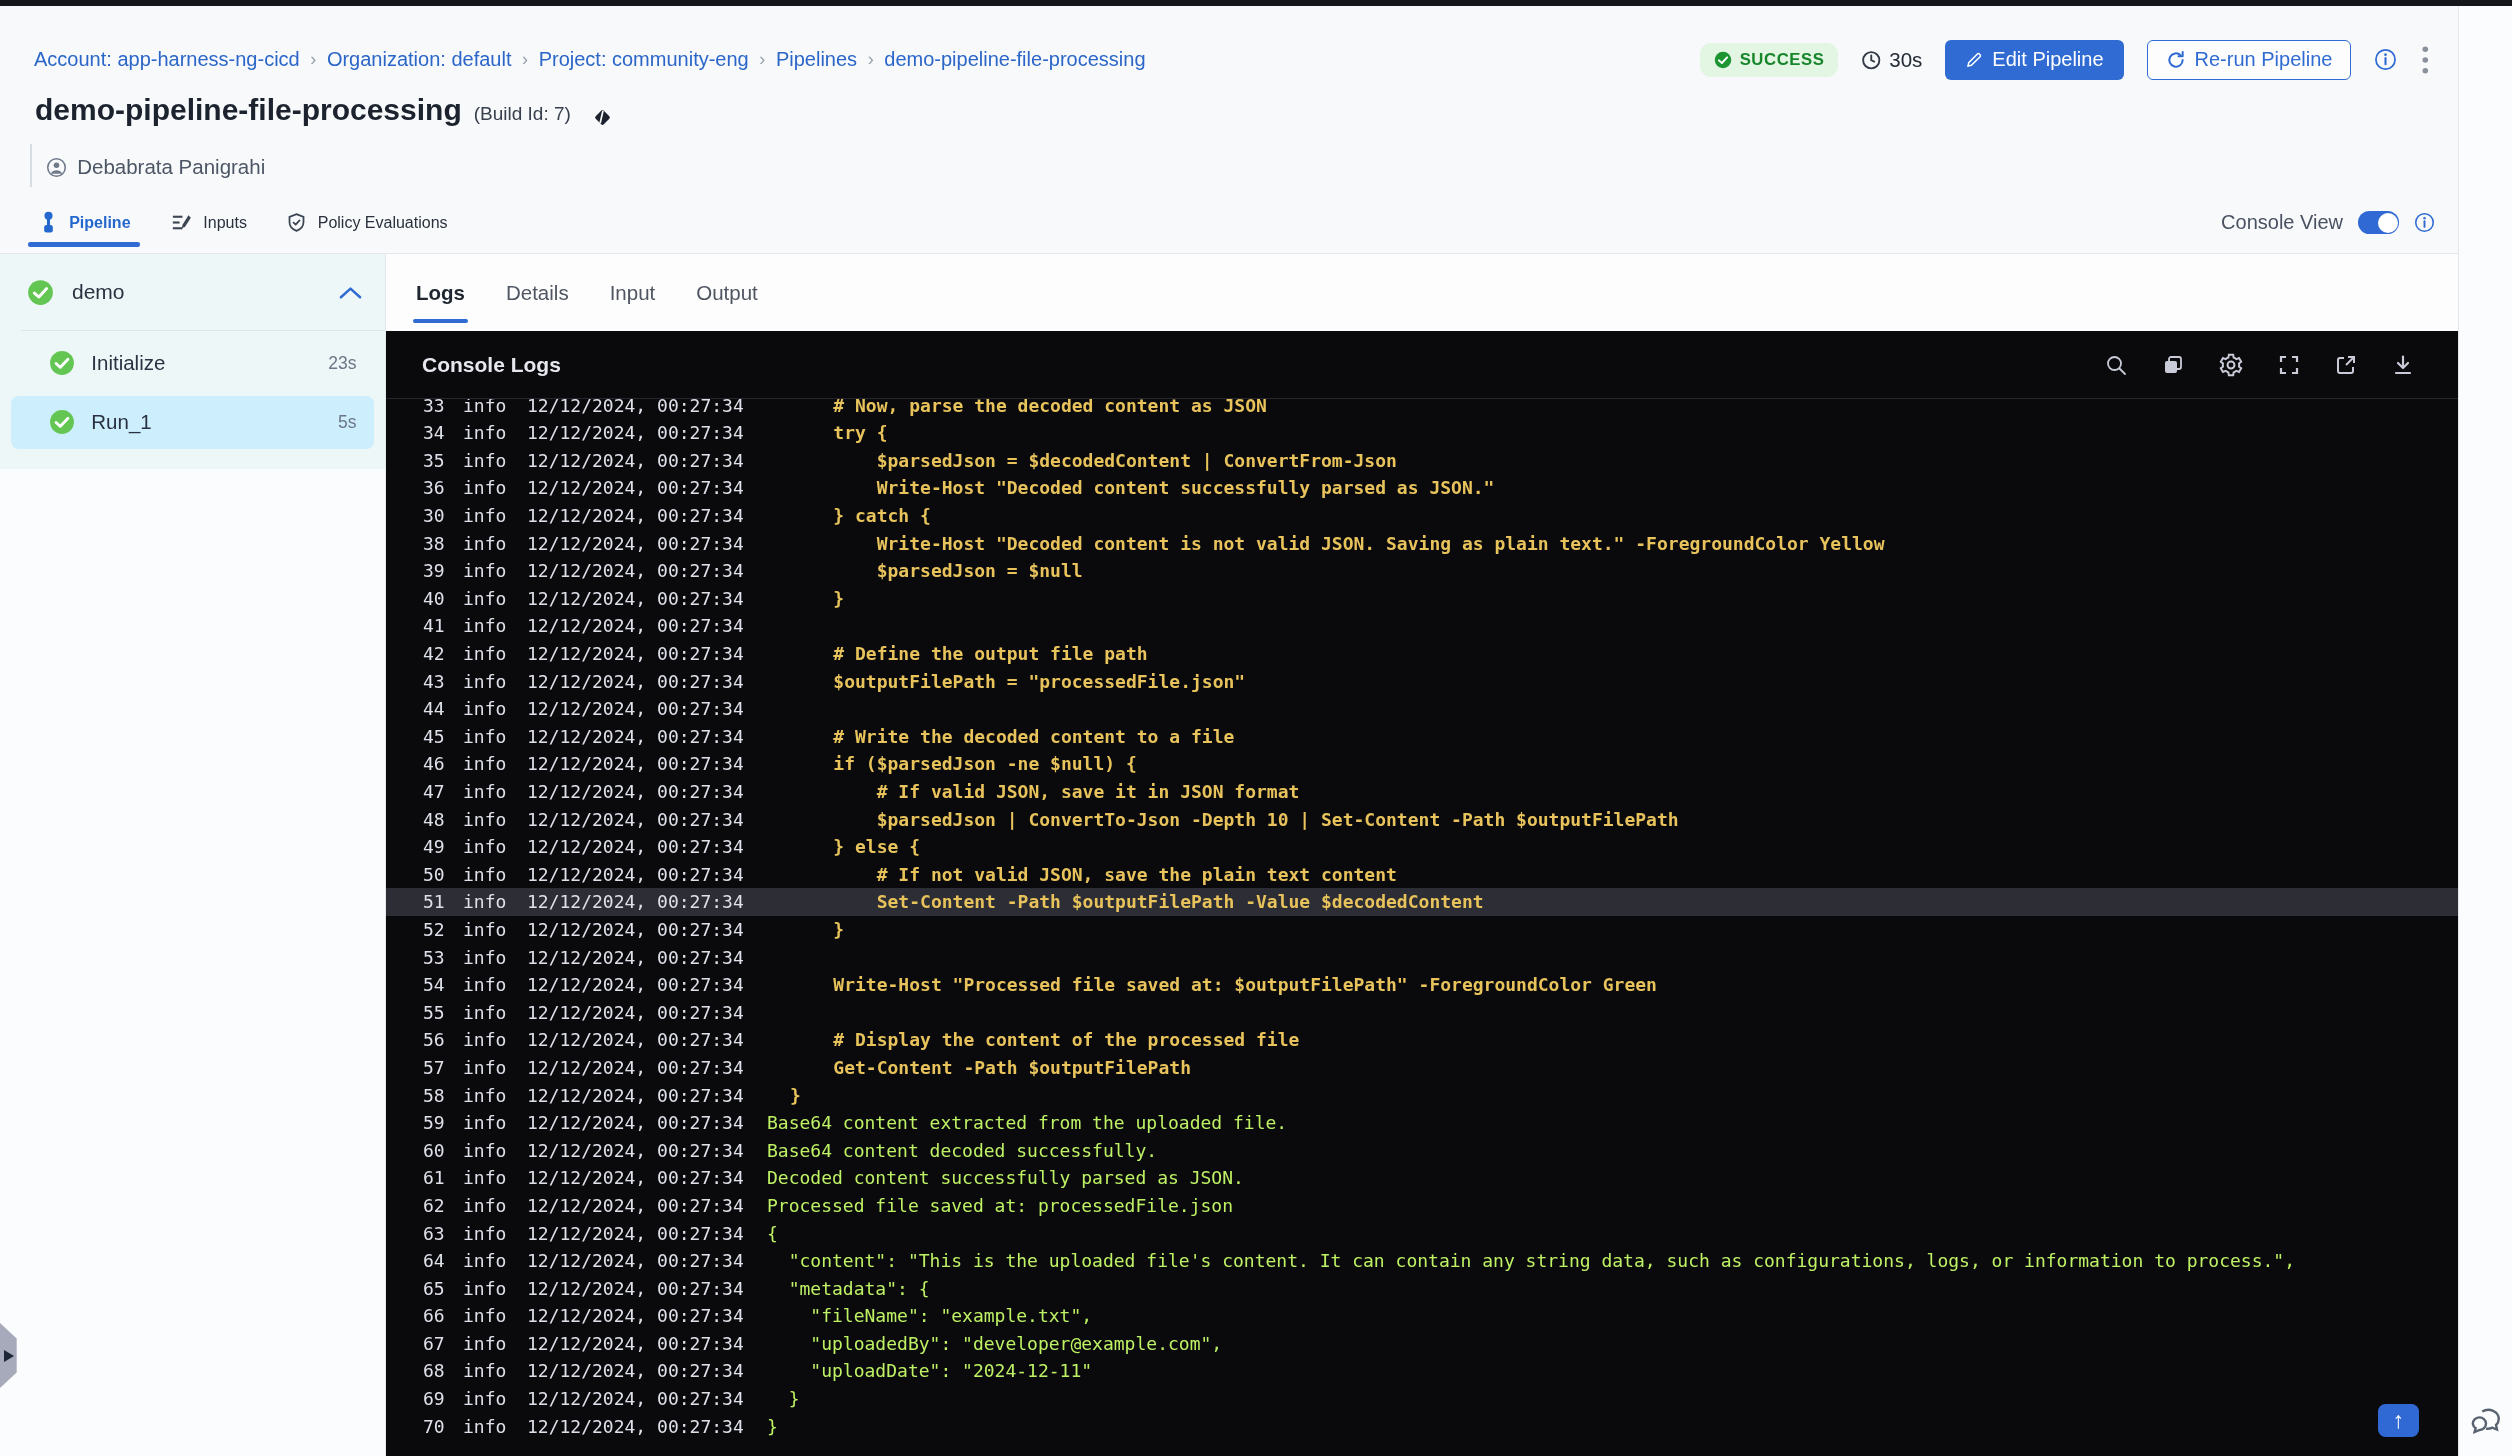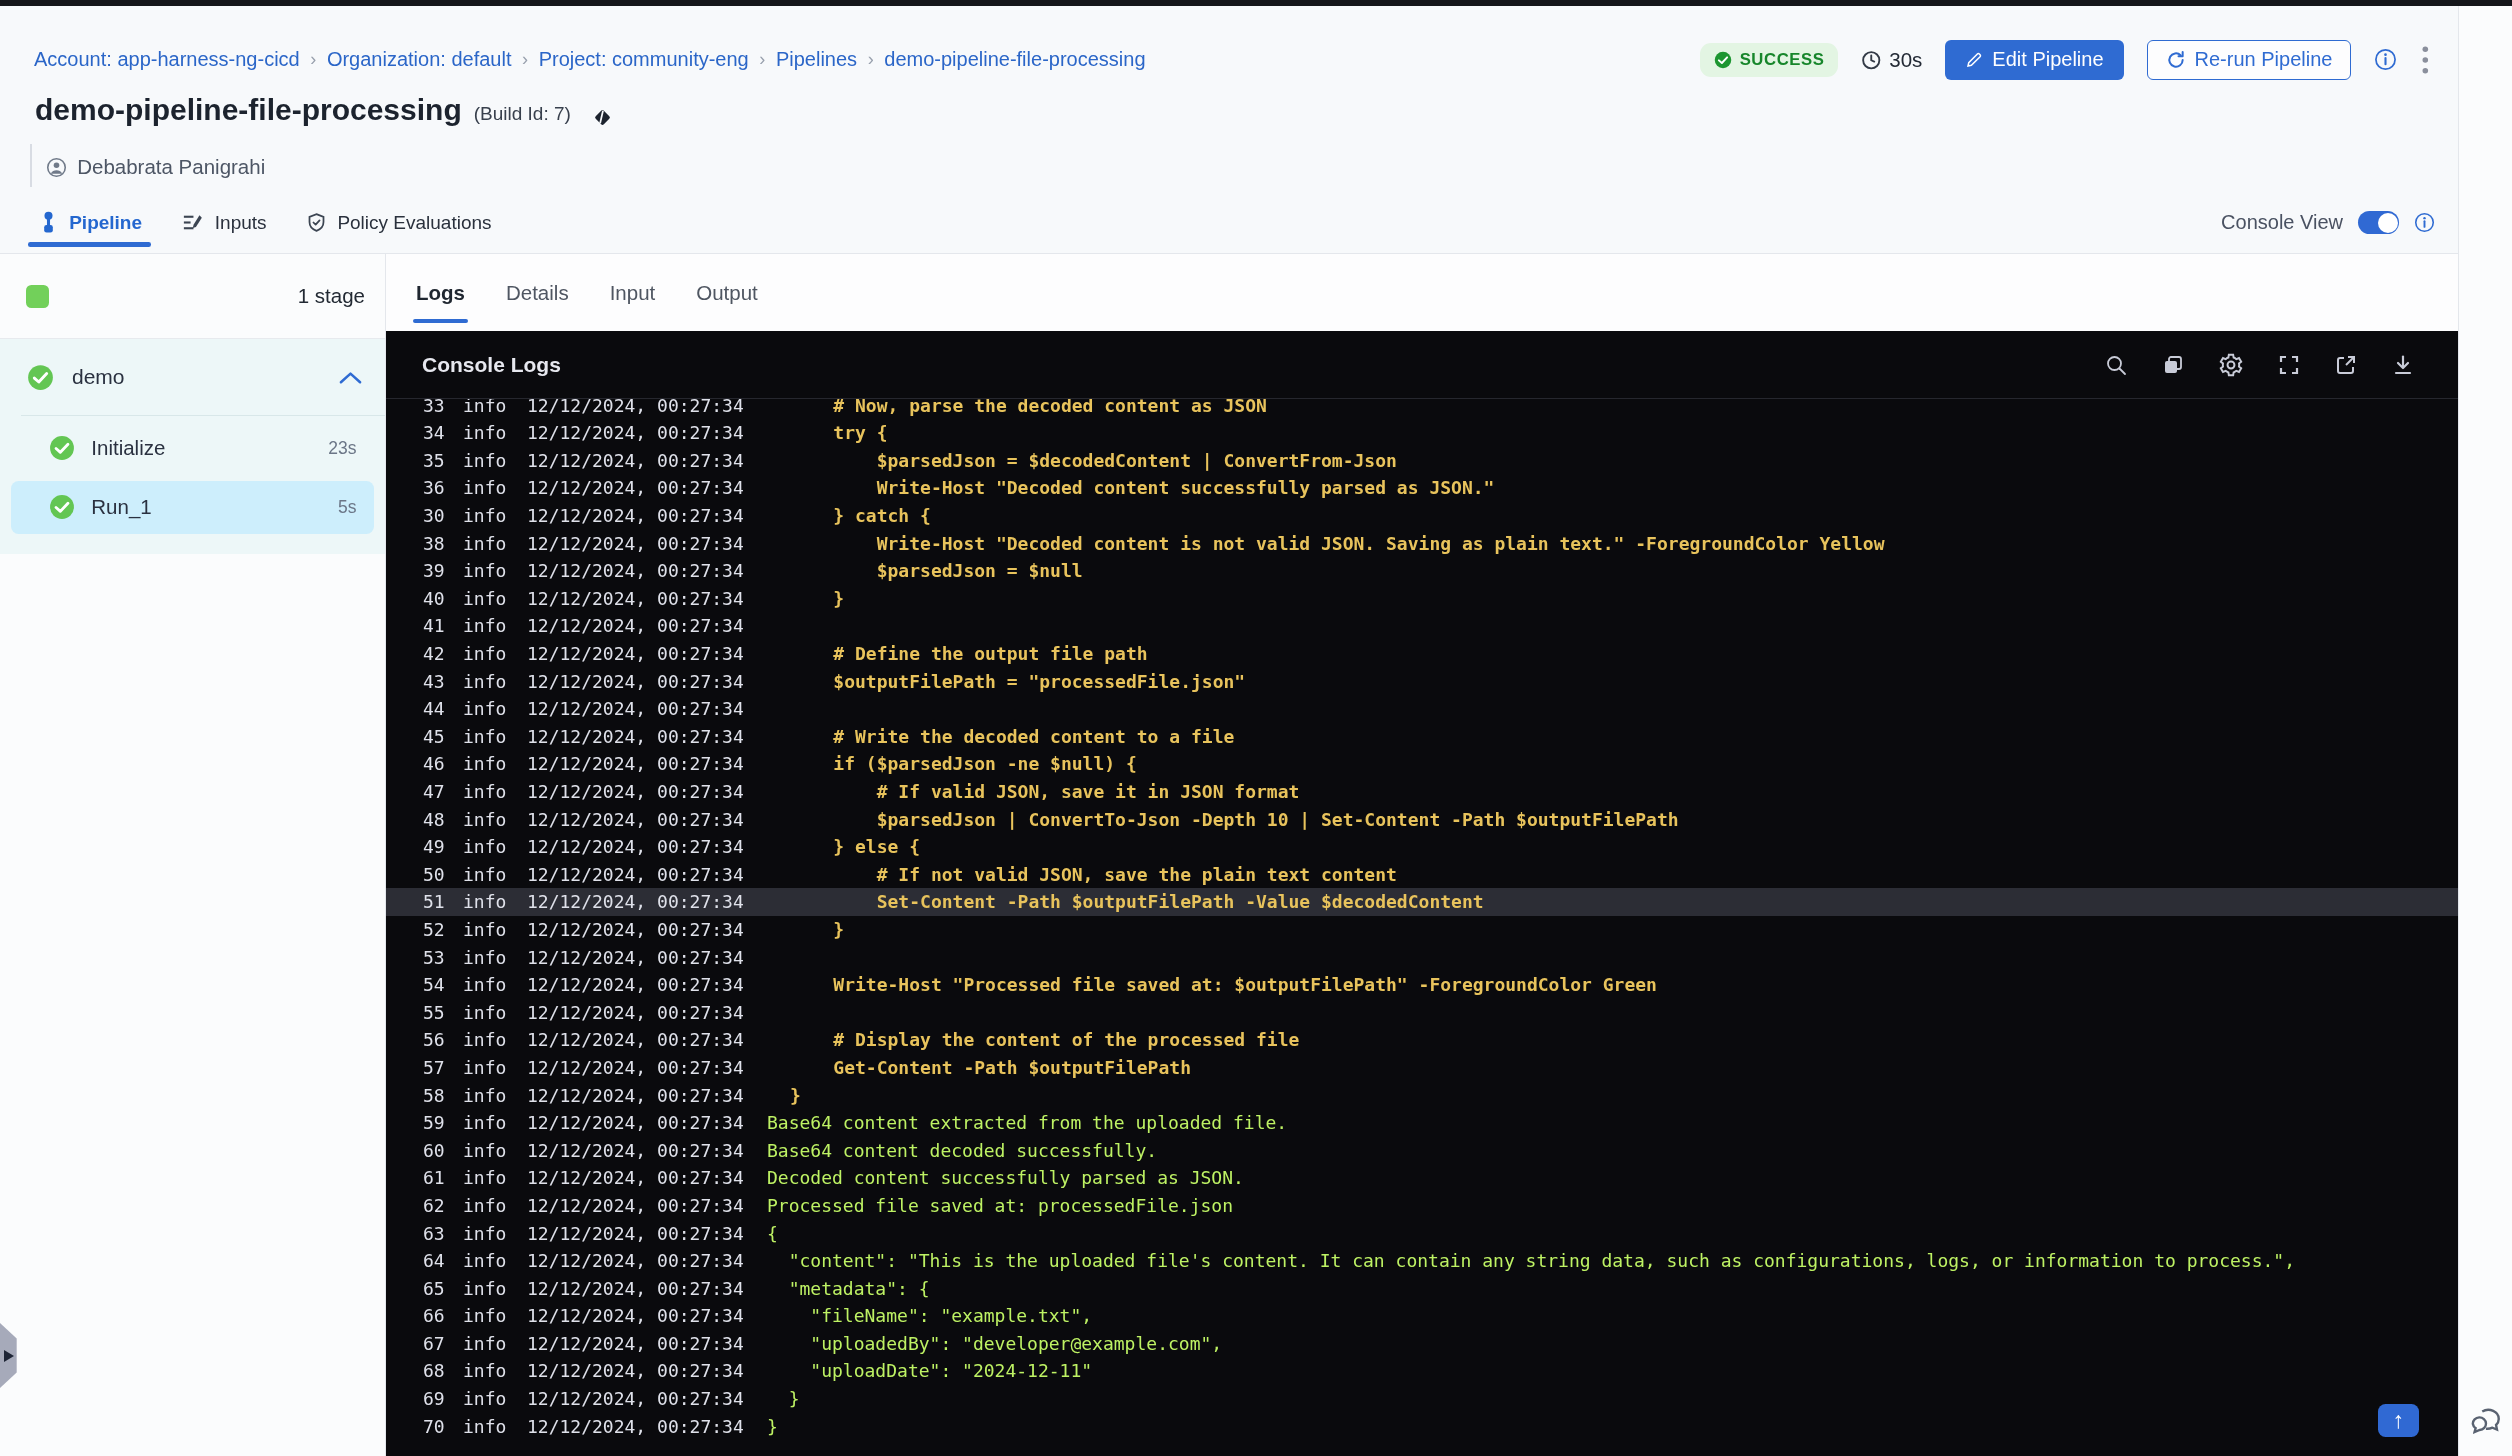--- a/index.html
+++ b/index.html
@@ -35,21 +35,21 @@
   .buildid { font-size:19px; color:#38404d; margin-left:12px; }
   .diamond { margin-left:20px; align-self:center; display:flex; }
 
   .user-row { height:50px; display:flex; align-items:center; padding-left:38px; position:relative; }
   .user-row .vline { position:absolute; left:30px; top:1.5px; bottom:4.6px; width:1.5px; background:#d8dce3; }
   .user-row .name { font-size:20.5px; color:#4d5665; margin-left:10.6px; }
   .user-row .av { color:#707a89; display:flex; margin-left:7.6px; }
 
   .tabbar { height:62px; border-bottom:0.8px solid #e4e7ec; display:flex; align-items:center;
             padding:0 23px 0 33px; }
-  .ptab { display:flex; align-items:center; gap:10.6px; font-size:19px; color:#2a313d;
+  .ptab { display:flex; align-items:center; gap:10.6px; font-size:16px; color:#2a313d;
           height:100%; position:relative; cursor:pointer; padding:0 4.6px; margin-right:30px; }
   .ptab.active { color:#2467cf; font-weight:600; }
   .ptab.active::after { content:""; position:absolute; left:-4.6px; right:-4.6px; bottom:6px;
           height:4.6px; border-radius:2.3px; background:#2f6bd2; }
   .cview { margin-left:auto; display:flex; align-items:center; gap:15px; }
   .cview .lbl { font-size:20px; color:#4a5262; }
   .toggle { width:41px; height:23px; border-radius:11.4px; background:#3069d3; position:relative; cursor:pointer; }
   .toggle .knob { position:absolute; top:1.5px; right:1.5px; width:20px; height:20px;
           border-radius:50%; background:#fff; }
 
@@ -248,24 +248,20 @@
                   <line x1="12" y1="10.5" x2="12" y2="17" stroke-width="2.2" stroke-linecap="round"></line>
                   <circle cx="12" cy="7" r="1.4" fill="#2f6bd2" stroke="none"></circle>
                 </svg>
             </span>
           </div>
         </div>
       </div>
 
       <div class="main">
         <aside class="sidebar">
-          <div class="stage-count-row">
-            <span class="stage-sq"></span>
-            <span class="stage-count">1 stage</span>
-          </div>
           <div class="stagegroup">
             <div class="stagehead">
               <span style="display:flex">
                 <svg width="27" height="27" viewBox="0 0 24 24">
                     <circle cx="12" cy="12" r="11" fill="#63c653"></circle>
                     <polyline points="6.5,12.5 10.5,16 17.5,8.5" fill="none" stroke="#fff" stroke-width="2.6" stroke-linecap="round" stroke-linejoin="round"></polyline>
                   </svg>
               </span>
               <span class="nm">demo</span>
               <span class="chev">

